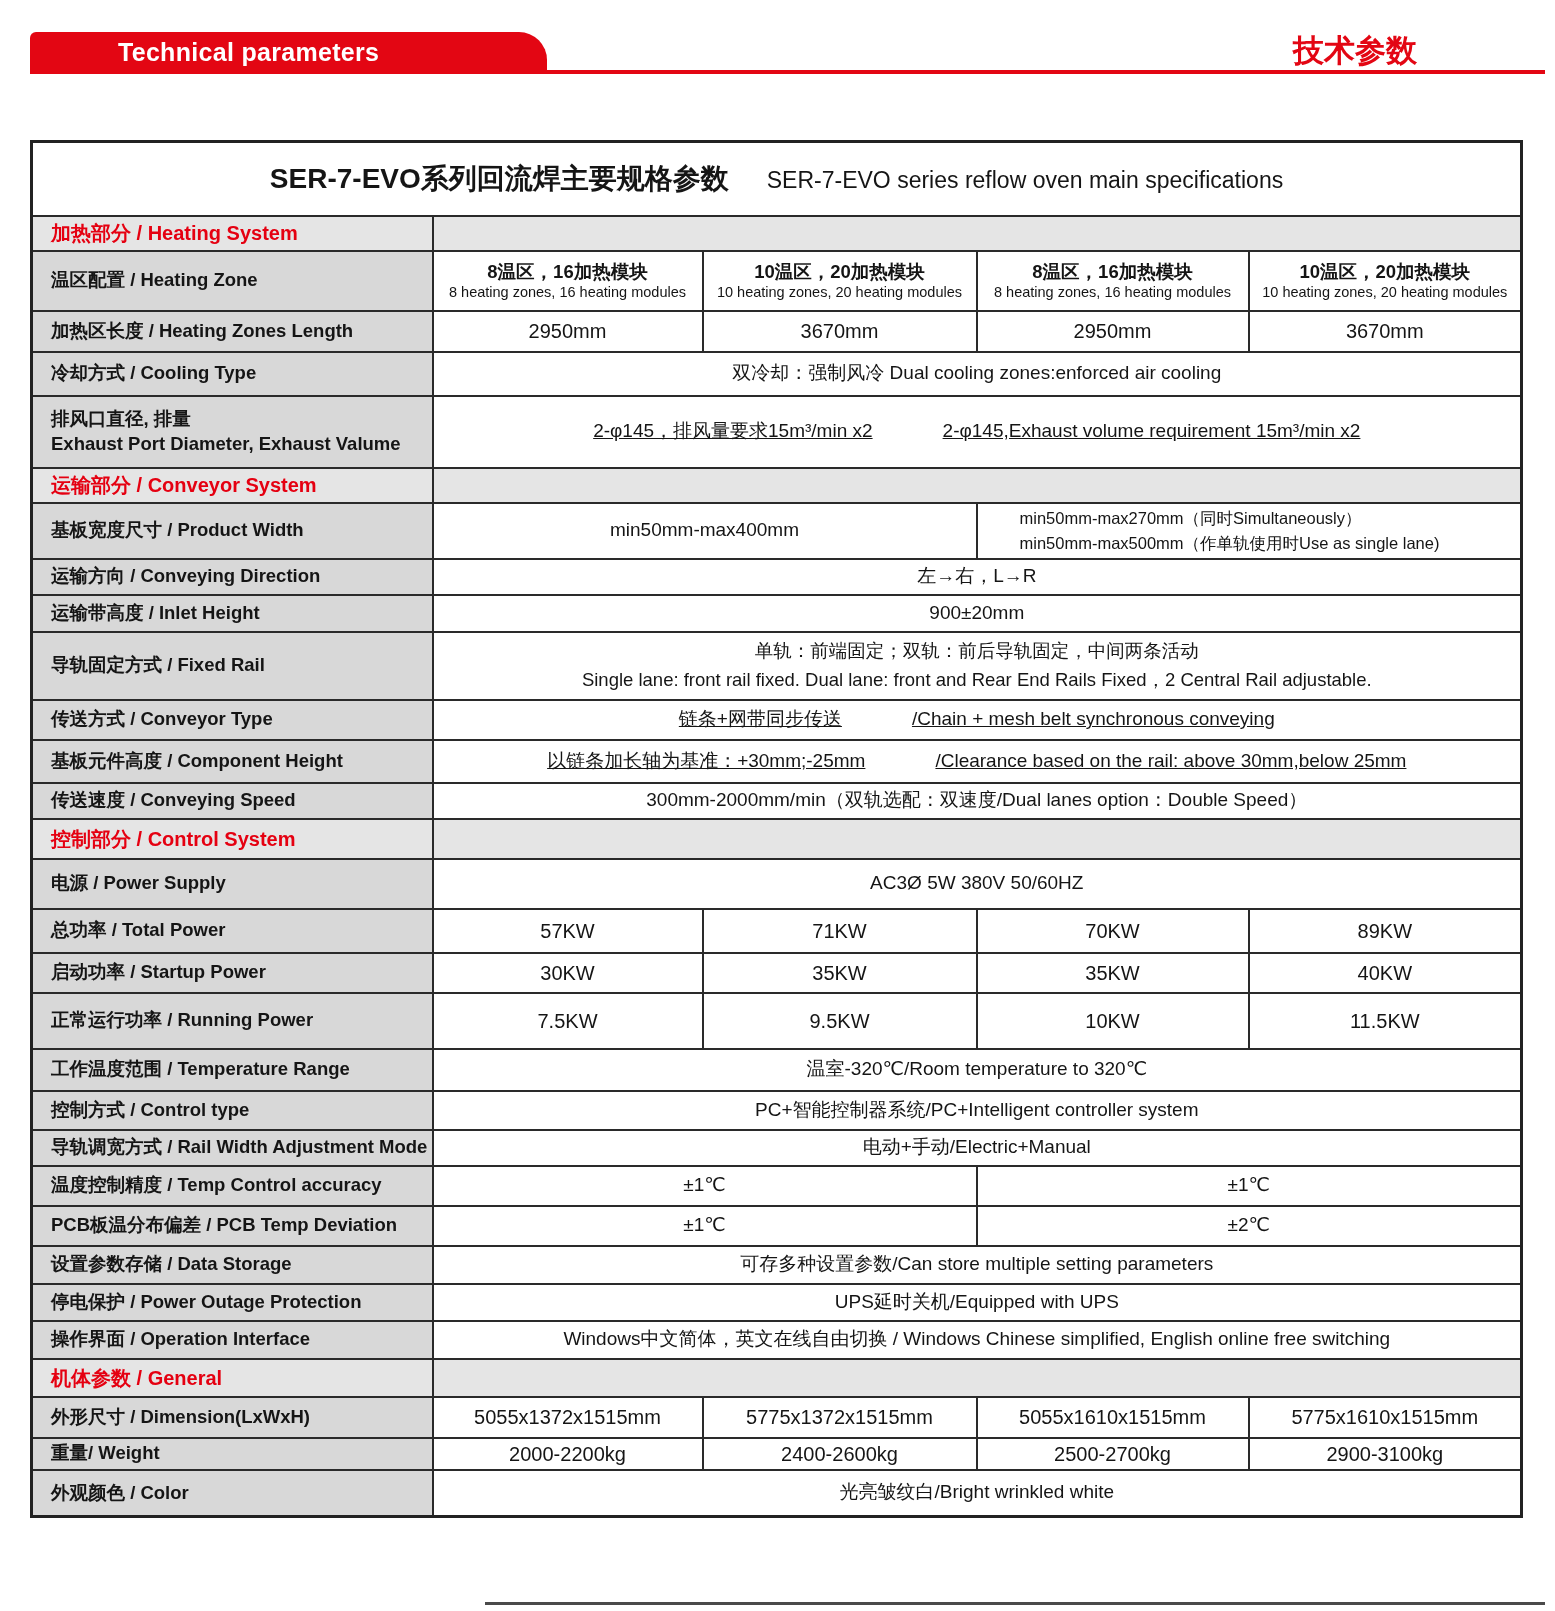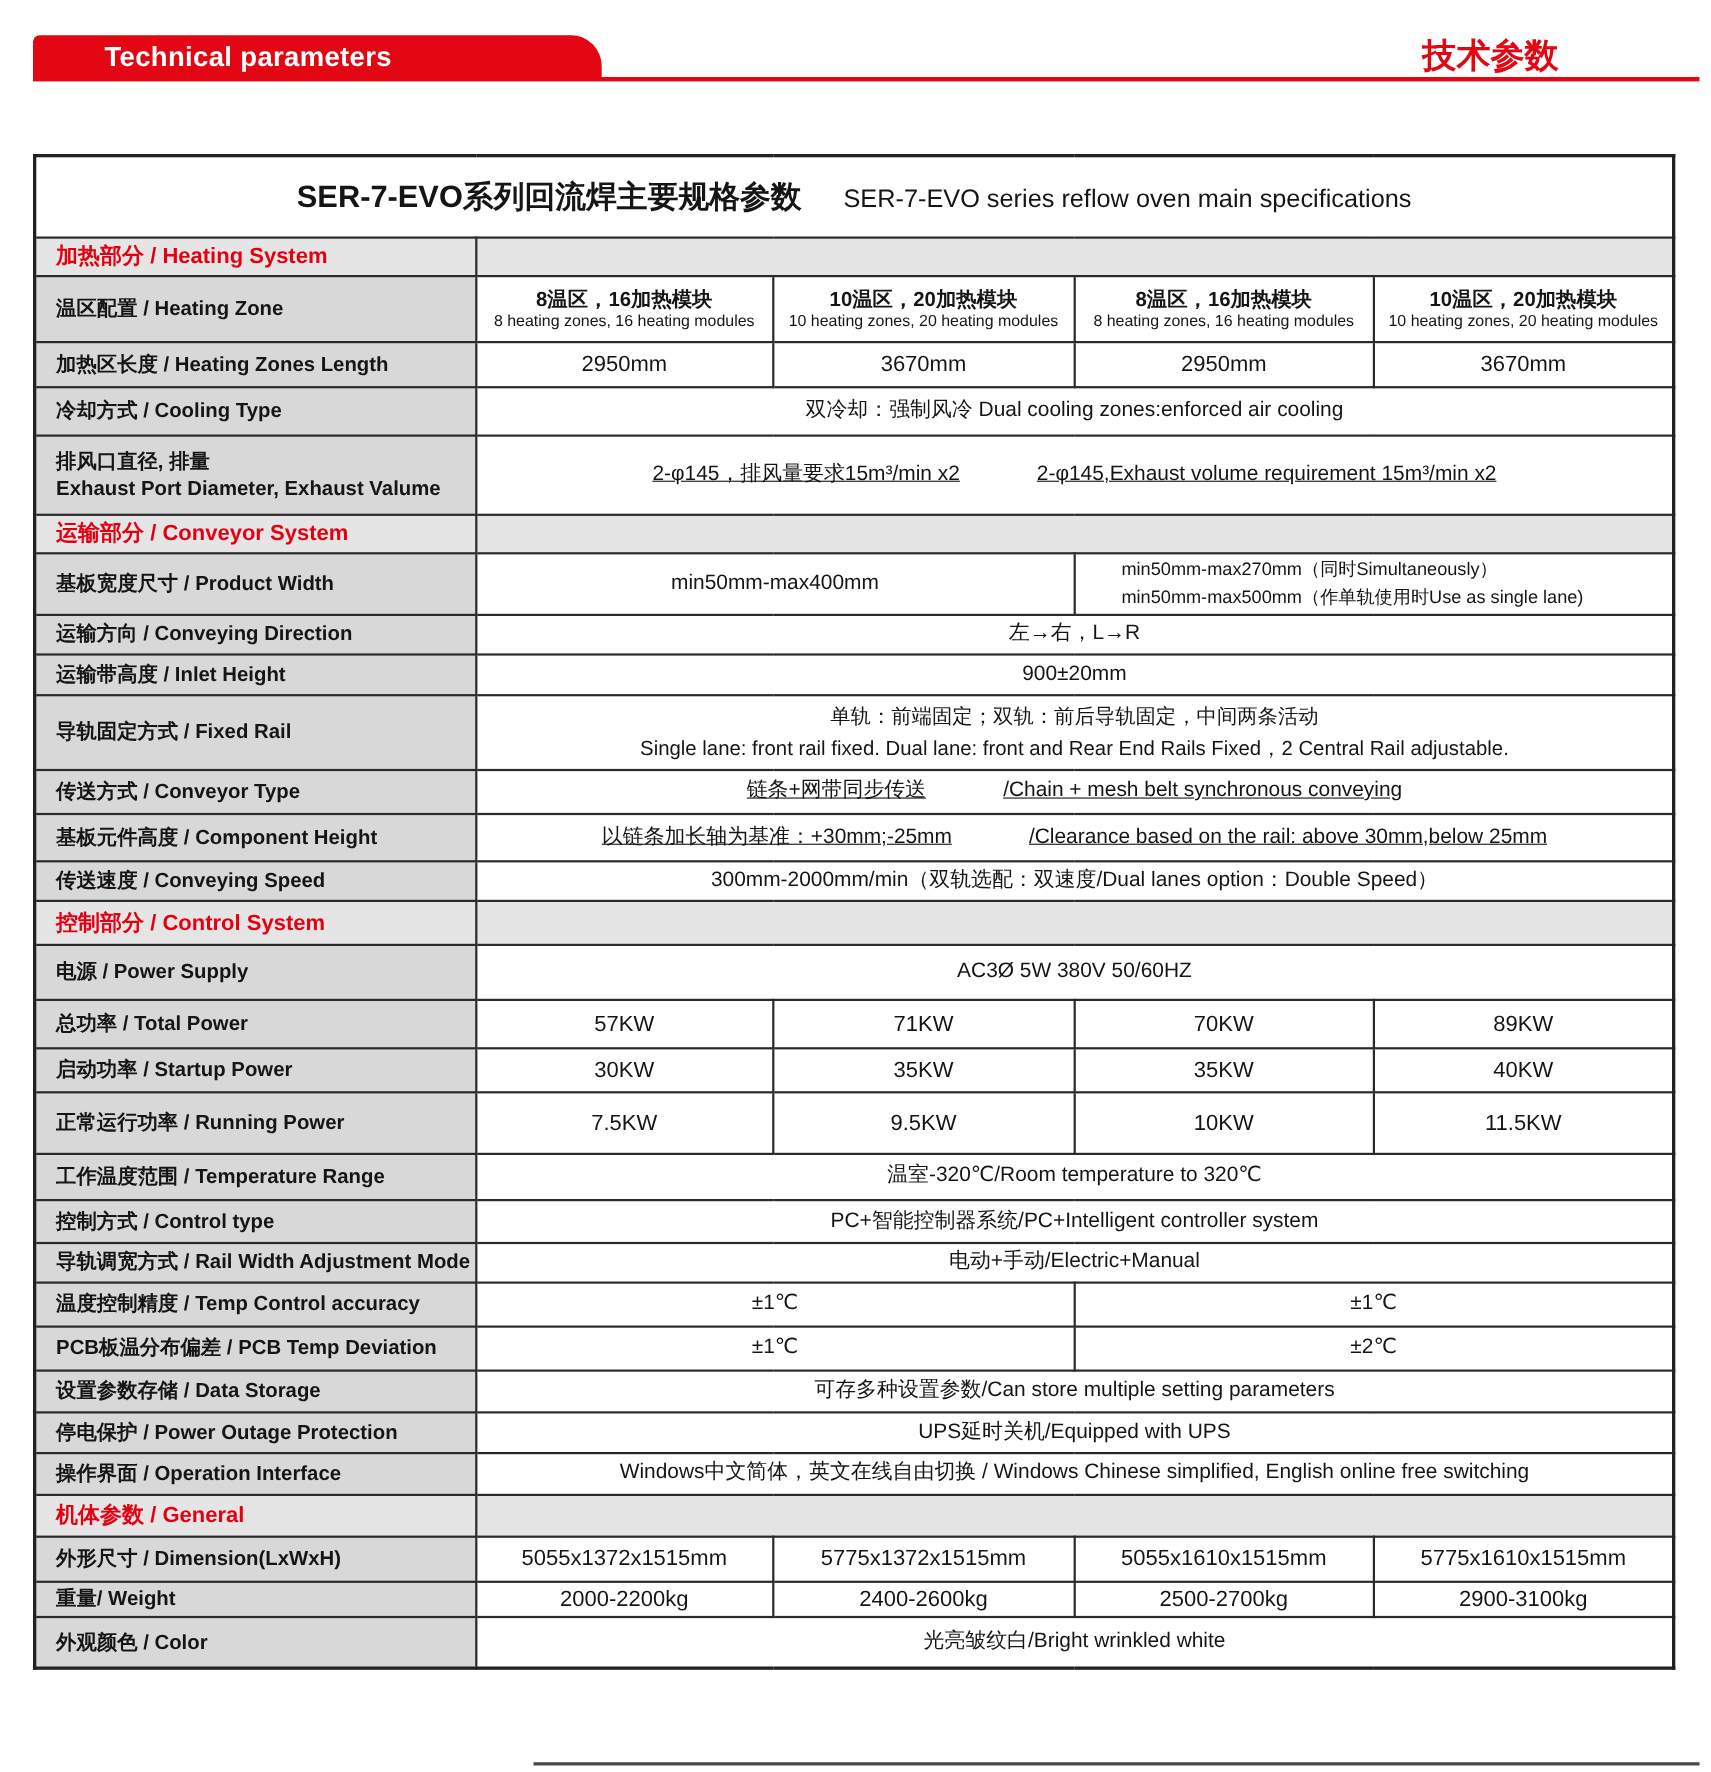--- a/index.html
+++ b/index.html
@@ -5,21 +5,21 @@
   html,body{margin:0;padding:0;}
   body{
     width:1555px;height:1611px;background:#ffffff;position:relative;
     font-family:"Liberation Sans","DejaVu Sans",sans-serif;color:#151515;
     -webkit-font-smoothing:antialiased;
   }
   
   .banner-tab{
     position:absolute;left:30px;top:32px;width:517px;height:40px;
     background:#e30613;border-radius:6px 28px 0 0;
-    display:flex;align-items:center;box-sizing:border-box;padding-left:65px;
+    display:flex;align-items:center;box-sizing:border-box;padding-left:88px;
   }
   .banner-tab .t{color:#ffffff;font-weight:bold;font-size:25px;letter-spacing:.3px;white-space:nowrap;}
   .banner-rule{position:absolute;left:30px;top:70px;width:1515px;height:4px;background:#e30613;}
   .banner-zh{
     position:absolute;top:30px;right:138px;font-size:31px;font-weight:bold;
     color:#e30613;white-space:nowrap;
   }
   
   table.spec{
     position:absolute;left:30px;top:140px;width:1490px;

